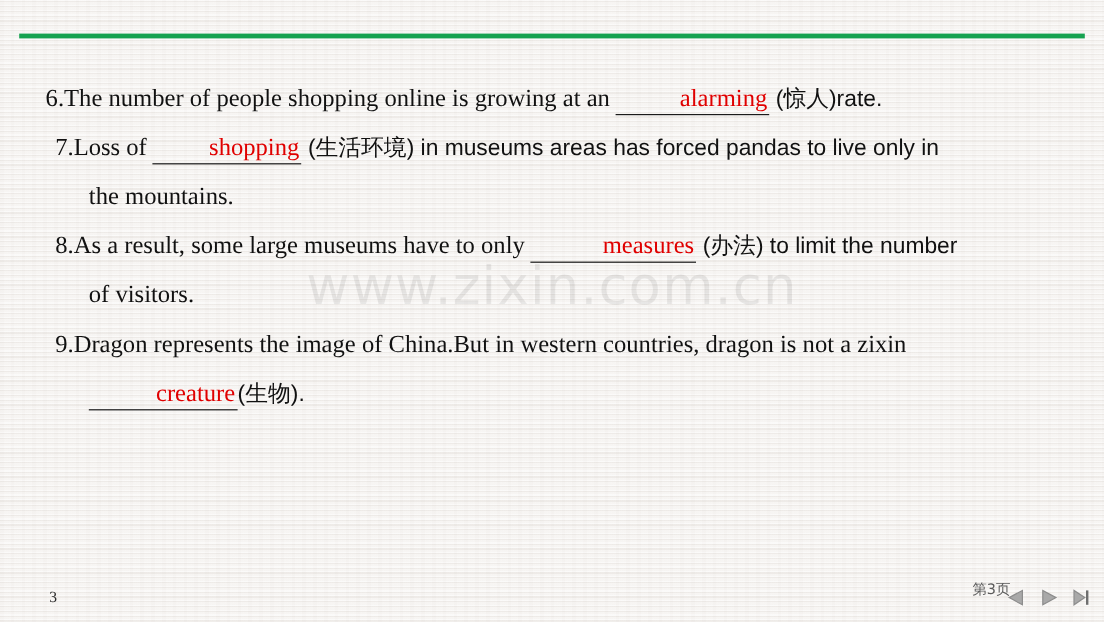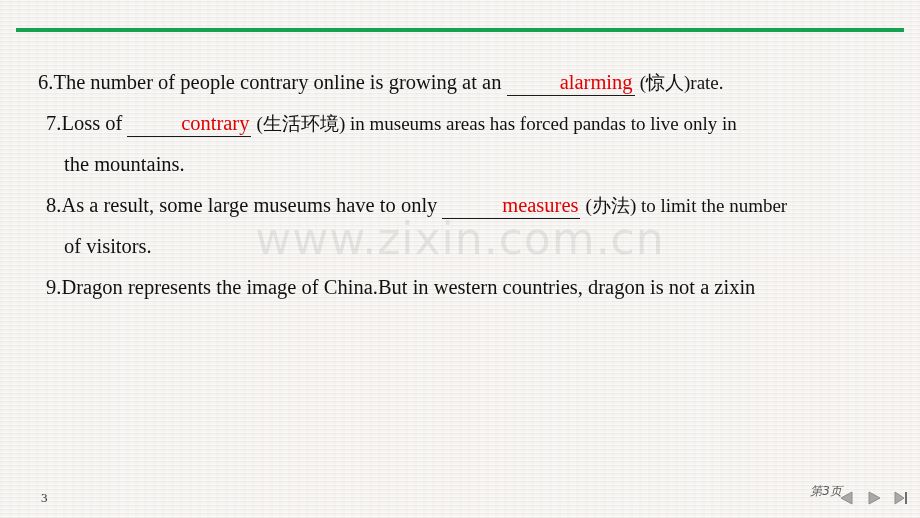--- a/index.html
+++ b/index.html
@@ -78,41 +78,41 @@
     margin: 0 0 0 0;
     text-align: justify;
     text-justify: inter-word;
   }
   
   .q.lvl2 {
     margin-left: 8px;
   }
   .q .cont {
     display: block;
-    margin-left: 18px;
+    margin-left: 28px;
   }
 
   .blank {
     display: inline-block;
     position: relative;
     color: #e00000;
     text-align: right;
     border-bottom: 1.4px solid #1a1a1a;
     line-height: 1.05;
     padding: 0 2px 1px 2px;
     vertical-align: baseline;
   }
   .blank.w1 { min-width: 124px; }
   .blank.w2 { min-width: 120px; }
   .blank.w3 { min-width: 134px; }
   .blank.w4 { min-width: 120px; }
   .blank.w5 { min-width: 132px; }
 
   .cn {
-    font-family: Liberation Serif, serif;
+    font-family: Liberation Sans, sans-serif;
     font-size: 19px;
   }
 
   
   .page-num {
     position: absolute;
     left: 41px;
     bottom: 12px;
     font-family: "Liberation Serif", serif;
     font-size: 13px;
@@ -128,21 +128,20 @@
     align-items: flex-end;
     z-index: 6;
   }
   .page-label {
     font-family: "DejaVu Sans", sans-serif;
     font-size: 12px;
     color: #5a5a5a;
     margin-right: -6px;
     margin-bottom: 12px;
     white-space: nowrap;
-    font-style: italic;
   }
   .navbtns {
     display: flex;
     align-items: center;
     gap: 5px;
     margin-bottom: 4px;
   }
   .navbtn {
     width: 22px;
     height: 20px;
@@ -161,41 +160,42 @@
 
 <div class="slide">
 
   <div class="top-rule"></div>
 
   <div class="watermark">www.zixin.com.cn</div>
 
   <div class="content">
 
     <div class="q">
-      <span>6.</span><span>The number of people contrary online is growing at an</span>
+      <span>6.</span><span>The number of people shopping online is growing at an</span>
       <span class="blank w1">alarming</span>
       <span class="cn">(惊人)rate.</span>
     </div>
 
     <div class="q lvl2">
       <span>7.</span><span>Loss of</span>
-      <span class="blank w2">contrary</span>
+      <span class="blank w2">shopping</span>
       <span class="cn">(生活环境) in museums areas has forced pandas to live only in</span>
       <span class="cont">the mountains.</span>
     </div>
 
     <div class="q lvl2">
       <span>8.</span><span>As a result, some large museums have to only</span>
       <span class="blank w3">measures</span>
       <span class="cn">(办法) to limit the number</span>
       <span class="cont">of visitors.</span>
     </div>
 
     <div class="q lvl2">
       <span>9.</span><span>Dragon represents the image of China.But in western countries, dragon is not a zixin</span>
+      <span class="cont"><span class="blank w4">creature</span><span class="cn">(生物).</span></span>
     </div>
 
 
   </div>
 
   <div class="page-num">3</div>
 
   <div class="footer-right">
     <div class="page-label">第3页</div>
     <div class="navbtns">

